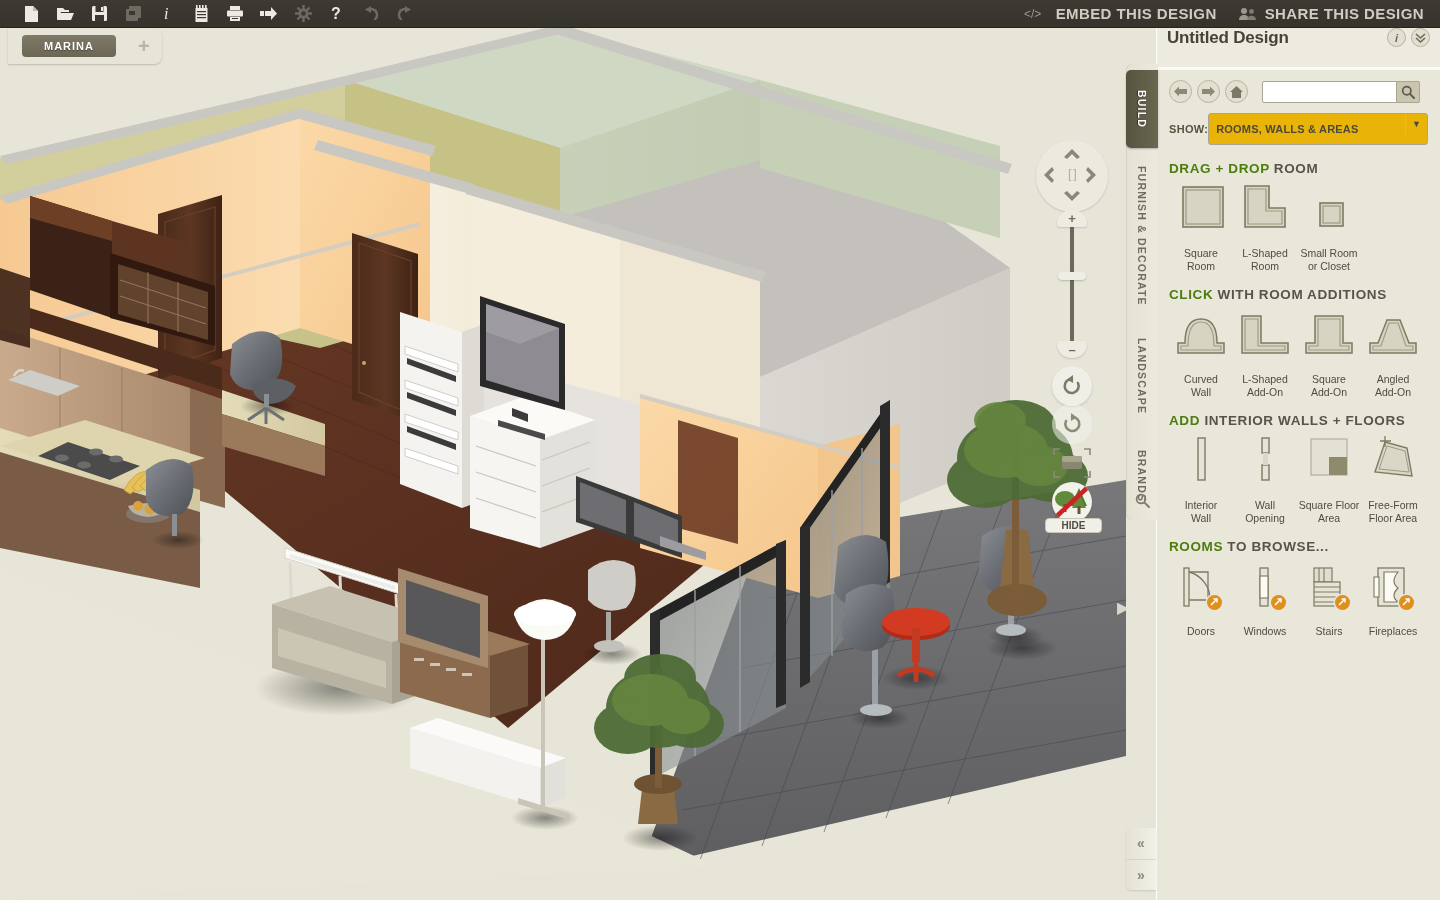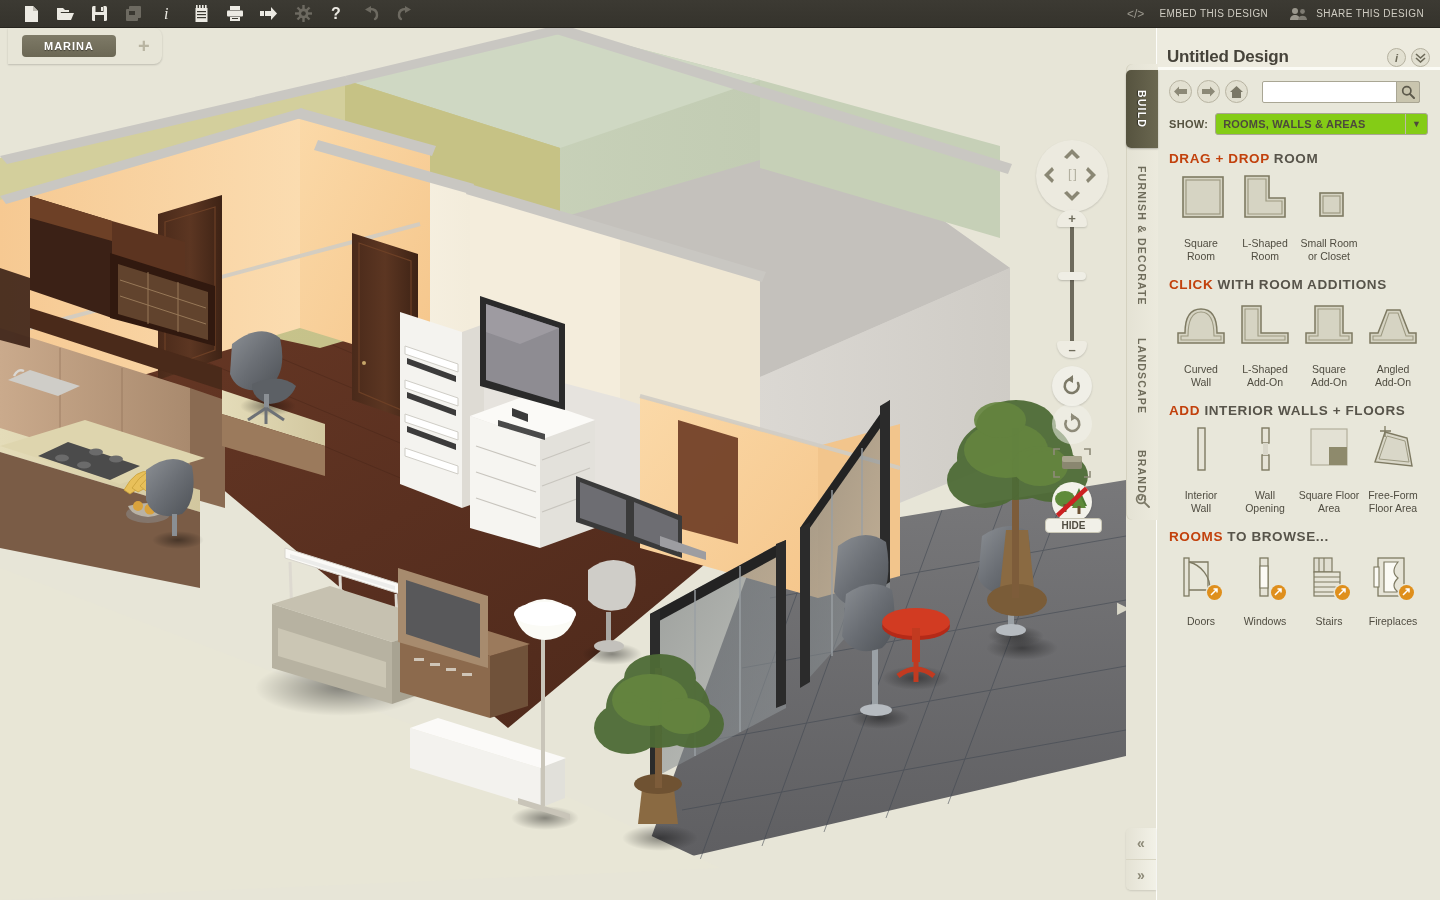--- a/index.html
+++ b/index.html
@@ -21,21 +21,21 @@
   .tb-icons{ display:flex; align-items:center; padding-left:14px; gap:0px; }
   .tb-ico{
     width:34px; height:26px; display:flex; align-items:center; justify-content:center;
     color:#e9e7e0; cursor:pointer;
   }
   .tb-ico.dim{ color:#6d6a61; }
   .tb-ico svg{ display:block; }
   .tb-right{ margin-left:auto; display:flex; align-items:center; gap:22px; padding-right:16px; }
   .tb-link{ display:flex; align-items:center; gap:8px; cursor:pointer; }
   .tb-link .lbl{
-    color:#cfccc2; font-size:10px; font-weight:normal; letter-spacing:.4px;
+    color:#cfccc2; font-size:15px; font-weight:bold; letter-spacing:.4px;
   }
   .tb-link .ic{ color:#9a978d; display:flex; }
 
   
   .tabbar{
     position:absolute; left:0; top:28px; width:1440px; height:36px;
     background:transparent; z-index:6;
   }
   .tabgroup{
     position:absolute; left:8px; top:0; height:36px;
@@ -155,21 +155,21 @@
   }
 
   
   .panel{
     position:absolute; left:1156px; top:28px; width:284px; height:872px;
     background:#e8e7da; border-left:1px solid #fdfdfa;
   }
   .panel-head{
     position:relative; height:42px; background:#edebdf;
     border-bottom:3px solid #fbfbf5;
-    display:flex; align-items:flex-end; padding:0 10px;
+    display:flex; align-items:flex-start; padding:0 10px;
   }
   .panel-title{
     font-size:17px; font-weight:bold; color:#46433a; letter-spacing:-.2px;
   }
   .head-btns{ margin-left:auto; display:flex; gap:5px; }
   .hbtn{
     width:19px; height:19px; border-radius:50%;
     background:#e2e0d1; border:1px solid #b6b2a0; color:#6d6a59;
     display:flex; align-items:center; justify-content:center; font-size:11px;
     font-style:italic; font-weight:bold; cursor:pointer;
@@ -190,36 +190,36 @@
     width:128px; height:20px; border:0; outline:0; background:transparent;
     font-size:11px; color:#4a473e; padding:0 6px; font-family:"Liberation Sans",sans-serif;
   }
   .searchbtn{
     position:absolute; right:-1px; top:-1px; width:24px; height:22px;
     background:#c9c5ae; border:1px solid #a9a694; border-radius:0 2px 2px 0;
     display:flex; align-items:center; justify-content:center; color:#5d5a4c; cursor:pointer;
   }
 
   .showrow{ display:flex; align-items:center; padding:4px 12px 12px 12px; }
-  .showlbl{ font-size:11px; font-weight:bold; color:#55523f; letter-spacing:.3px; margin-right:7px; }
+  .showlbl{ font-size:11px; font-weight:bold; color:#55523f; letter-spacing:.3px; }
   .selectbox{
-    position:relative; flex:1; height:22px; background:#84cc16;
+    position:relative; flex:1; height:32px; background:#eab308;
     border:1px solid #a9a694; border-radius:3px; display:flex; align-items:center;
     padding-left:7px; cursor:pointer;
   }
   .selectbox .val{ font-size:11px; font-weight:bold; color:#4d4a3c; letter-spacing:.2px; }
   .selectbox .caret{
     position:absolute; right:0; top:0; width:22px; height:20px;
     border-left:1px solid #bdbaa8; display:flex; align-items:center; justify-content:center;
     color:#4d4a3c; font-size:9px;
   }
 
   .section{ padding:4px 12px 10px 12px; }
   .sec-title{ font-size:13.5px; font-weight:bold; letter-spacing:.6px; margin-bottom:8px; }
-  .sec-title .hi{ color:#c2410c; }
+  .sec-title .hi{ color:#4d7c0f; }
   .sec-title .rest{ color:#57544a; }
   .items{ display:flex; }
   .item{ width:64px; display:flex; flex-direction:column; align-items:center; cursor:pointer; }
   .item .gfx{ height:46px; display:flex; align-items:flex-end; justify-content:center; position:relative; }
   .item .cap{
     margin-top:17px; text-align:center; font-size:10.5px; color:#4f4c40; line-height:13px;
   }
   .badge{
     position:absolute; right:2px; bottom:-2px; width:15px; height:15px; border-radius:50%;
     background:#df8f1c; display:flex; align-items:center; justify-content:center;

